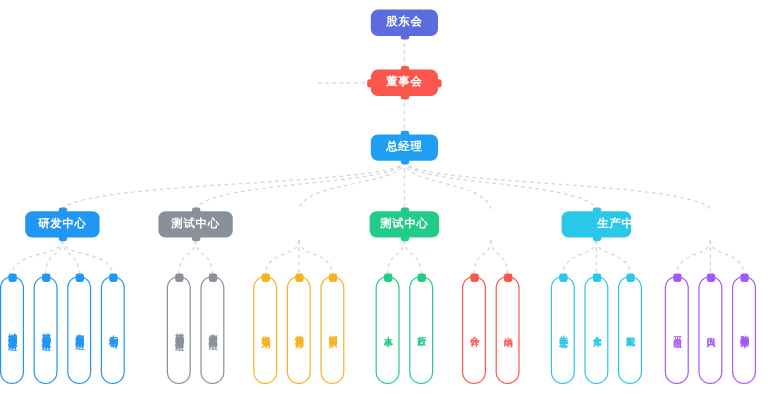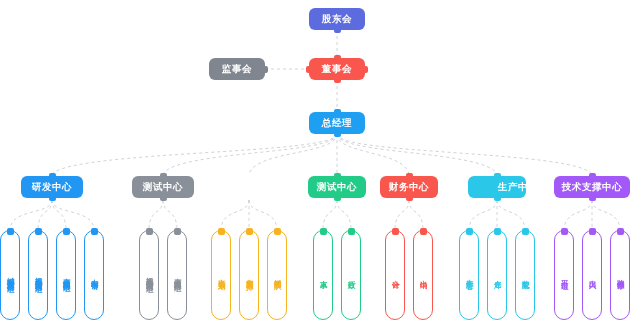--- a/index.html
+++ b/index.html
@@ -97,24 +97,20 @@
       <span class="lbl">股东会</span>
       <span class="nub bot" style="background: rgb(92, 107, 221);"></span>
     </div>
     <div class="node" style="left: 309px; top: 58px; width: 56px; height: 22px; background: rgb(249, 87, 77);">
       <span class="lbl">董事会</span>
       <span class="nub top" style="background: rgb(249, 87, 77);"></span>
       <span class="nub bot" style="background: rgb(249, 87, 77);"></span>
       <span class="nub left" style="background: rgb(249, 87, 77);"></span>
       <span class="nub right" style="background: rgb(249, 87, 77);"></span>
     </div>
-    <div class="node" style="left: 209px; top: 58px; width: 56px; height: 22px; background: rgb(127, 134, 143);">
-      <span class="lbl">监事会</span>
-      <span class="nub right" style="background: rgb(127, 134, 143);"></span>
-    </div>
     <div class="node" style="left: 21px; top: 176px; width: 62px; height: 22px; background: rgb(33, 150, 243);">
       <span class="lbl">研发中心</span>
       <span class="nub top" style="background: rgb(33, 150, 243);"></span>
       <span class="nub bot" style="background: rgb(33, 150, 243);"></span>
     </div>
     <div class="node" style="left: 309px; top: 112px; width: 56px; height: 22px; background: rgb(30, 159, 242);">
       <span class="lbl">总经理</span>
       <span class="nub top" style="background: rgb(30, 159, 242);"></span>
       <span class="nub bot" style="background: rgb(30, 159, 242);"></span>
     </div>
@@ -165,25 +161,20 @@
       <span class="nub bot" style="background: rgb(34, 204, 136);"></span>
     </div>
     <div class="leaf" style="left: 313px; top: 230px; width: 20px; height: 90px; border-color: rgb(34, 204, 136);">
       <span class="vtext" style="color: rgb(34, 204, 136);">人事</span>
       <span class="nub top" style="background: rgb(34, 204, 136);"></span>
     </div>
     <div class="leaf" style="left: 341px; top: 230px; width: 20px; height: 90px; border-color: rgb(34, 204, 136);">
       <span class="vtext" style="color: rgb(34, 204, 136);">行政</span>
       <span class="nub top" style="background: rgb(34, 204, 136);"></span>
     </div>
-    <div class="node" style="left: 380px; top: 176px; width: 58px; height: 22px; background: rgb(249, 87, 77);">
-      <span class="lbl">财务中心</span>
-      <span class="nub top" style="background: rgb(249, 87, 77);"></span>
-      <span class="nub bot" style="background: rgb(249, 87, 77);"></span>
-    </div>
     <div class="leaf" style="left: 385px; top: 230px; width: 20px; height: 90px; border-color: rgb(249, 87, 77);">
       <span class="vtext" style="color: rgb(249, 87, 77);">会计</span>
       <span class="nub top" style="background: rgb(249, 87, 77);"></span>
     </div>
     <div class="leaf" style="left: 413px; top: 230px; width: 20px; height: 90px; border-color: rgb(249, 87, 77);">
       <span class="vtext" style="color: rgb(249, 87, 77);">出纳</span>
       <span class="nub top" style="background: rgb(249, 87, 77);"></span>
     </div>
     <div class="node" style="left: 468px; top: 176px; width: 58px; height: 22px; background: rgb(42, 199, 232); padding-left: 42px;">
       <span class="lbl">生产中心</span>
@@ -195,25 +186,20 @@
       <span class="nub top" style="background: rgb(42, 199, 232);"></span>
     </div>
     <div class="leaf" style="left: 487px; top: 230px; width: 20px; height: 90px; border-color: rgb(42, 199, 232);">
       <span class="vtext" style="color: rgb(42, 199, 232);">仓库</span>
       <span class="nub top" style="background: rgb(42, 199, 232);"></span>
     </div>
     <div class="leaf" style="left: 515px; top: 230px; width: 20px; height: 90px; border-color: rgb(42, 199, 232);">
       <span class="vtext" style="color: rgb(42, 199, 232);">装配工</span>
       <span class="nub top" style="background: rgb(42, 199, 232);"></span>
     </div>
-    <div class="node" style="left: 554px; top: 176px; width: 76px; height: 22px; background: rgb(162, 89, 247);">
-      <span class="lbl">技术支撑中心</span>
-      <span class="nub top" style="background: rgb(162, 89, 247);"></span>
-      <span class="nub bot" style="background: rgb(162, 89, 247);"></span>
-    </div>
     <div class="leaf" style="left: 554px; top: 230px; width: 20px; height: 90px; border-color: rgb(162, 89, 247);">
       <span class="vtext" style="color: rgb(162, 89, 247);">平台组</span>
       <span class="nub top" style="background: rgb(162, 89, 247);"></span>
     </div>
     <div class="leaf" style="left: 582px; top: 230px; width: 20px; height: 90px; border-color: rgb(162, 89, 247);">
       <span class="vtext" style="color: rgb(162, 89, 247);">出入口</span>
       <span class="nub top" style="background: rgb(162, 89, 247);"></span>
     </div>
     <div class="leaf" style="left: 610px; top: 230px; width: 20px; height: 90px; border-color: rgb(162, 89, 247);">
       <span class="vtext" style="color: rgb(162, 89, 247);">路侧停车</span>

